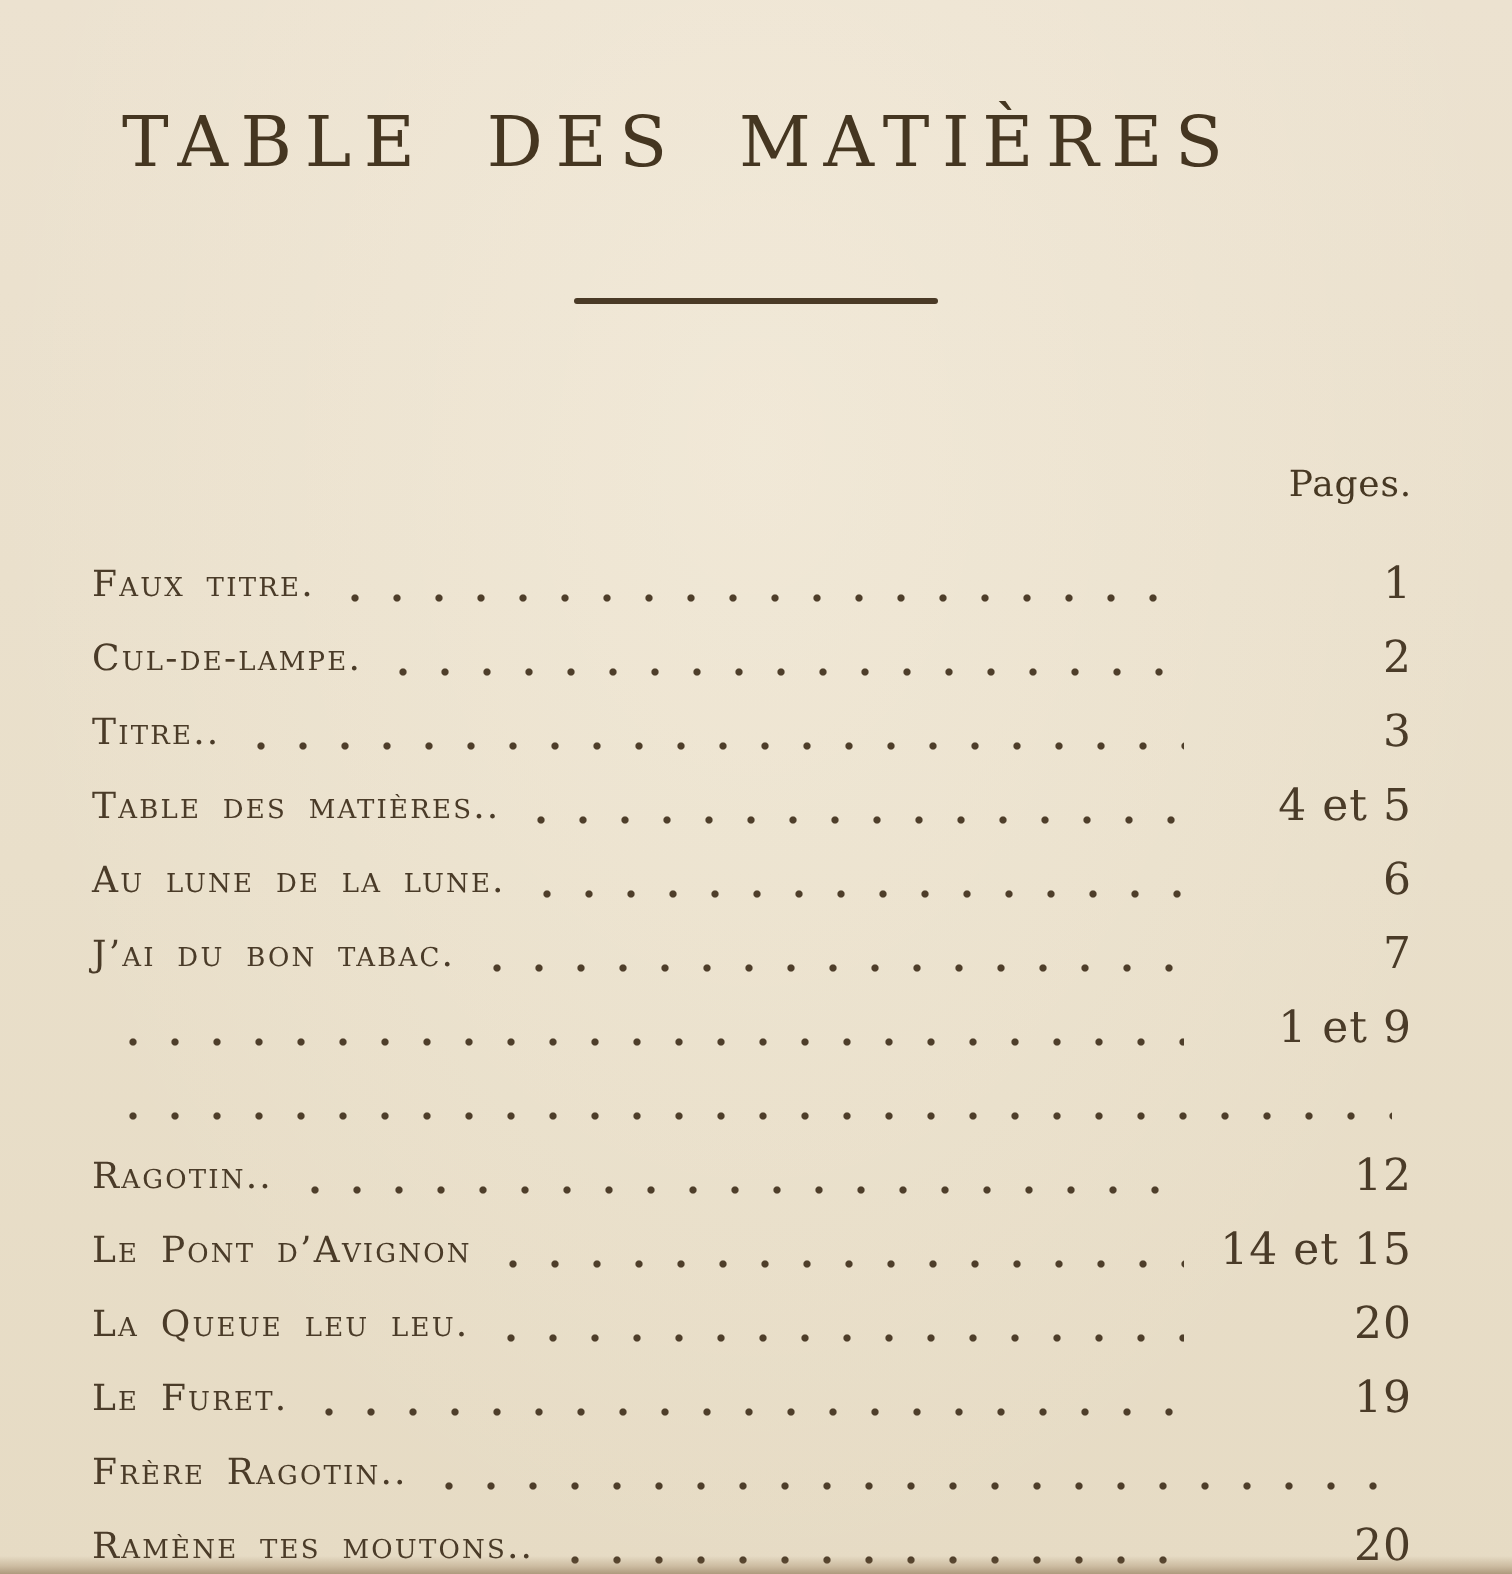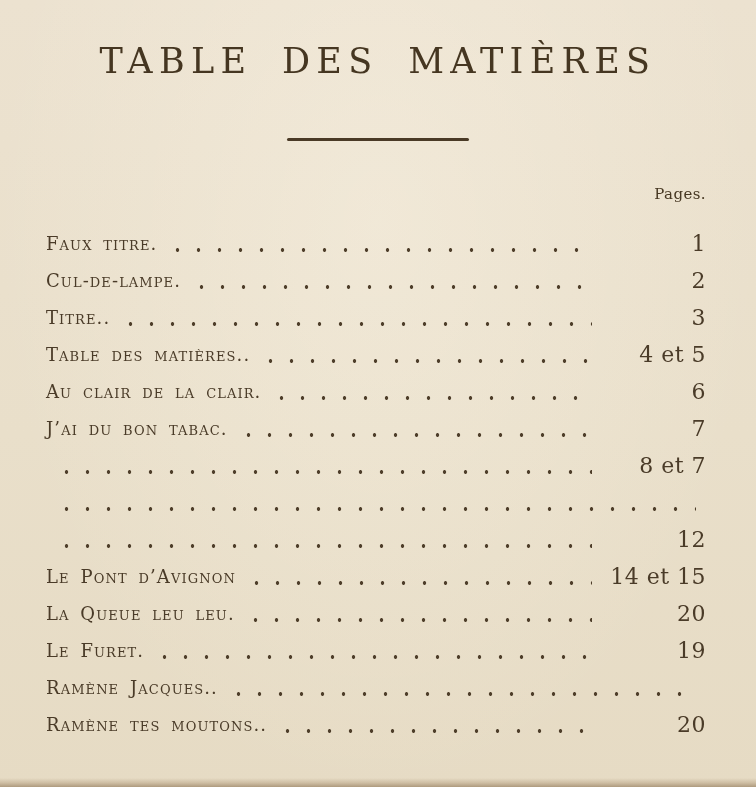--- a/index.html
+++ b/index.html
@@ -14,41 +14,40 @@
     box-sizing: border-box;
     overflow: hidden;
     padding: 36px 46px 0 46px;
     font-family: "DejaVu Serif", "Liberation Serif", serif;
     color: #4a3b28;
     background:
       radial-gradient(ellipse at 50% 28%, rgba(255, 250, 238, 0.30), rgba(255,250,238,0) 72%),
       linear-gradient(to bottom, #ece2d0 0%, #e9dfca 55%, #e6dbc4 100%);
   }
   .title {
-    margin: 4px;
-    text-align: center;
+    margin: 15px;
     font-size: 35px;
     font-weight: normal;
     letter-spacing: 0.18em;
     word-spacing: 0.35em;
     line-height: 42px;
     color: #453621;
     white-space: nowrap;
   }
   .divider {
     width: 182px;
     height: 3px;
     margin: 56px auto 0 auto;
     background: #4a3a26;
     border-radius: 1.5px;
   }
   .pages-label {
-    margin-top: 39px;
+    margin-top: 77px;
     text-align: right;
-    font-size: 15px;
+    font-size: 18px;
     line-height: 28px;
     padding-right: 4px;
     letter-spacing: 0.4px;
     color: #473823;
   }
   .toc {
     margin-top: 17px;
   }
   .toc-row {
     display: flex;
@@ -125,41 +124,42 @@
       <span class="entry-page">3</span>
     </div>
 
     <div class="toc-row">
       <span class="entry-label">Table des matières..</span>
       <span class="dot-leader"></span>
       <span class="entry-page">4 et 5</span>
     </div>
 
     <div class="toc-row">
-      <span class="entry-label">Au clair de la clair.</span>
+      <span class="entry-label">Au lune de la lune.</span>
       <span class="dot-leader"></span>
       <span class="entry-page">6</span>
     </div>
 
     <div class="toc-row">
       <span class="entry-label">J’ai du bon tabac.</span>
       <span class="dot-leader"></span>
       <span class="entry-page">7</span>
     </div>
 
     <div class="toc-row">
       <span class="dot-leader"></span>
-      <span class="entry-page">8 et 7</span>
+      <span class="entry-page">1 et 9</span>
     </div>
 
     <div class="toc-row">
       <span class="dot-leader"></span>
     </div>
 
     <div class="toc-row">
+      <span class="entry-label">Ragotin..</span>
       <span class="dot-leader"></span>
       <span class="entry-page">12</span>
     </div>
 
 
     <div class="toc-row">
       <span class="entry-label">Le Pont d’Avignon</span>
       <span class="dot-leader"></span>
       <span class="entry-page">14 et 15</span>
     </div>
@@ -170,21 +170,21 @@
       <span class="entry-page">20</span>
     </div>
 
     <div class="toc-row">
       <span class="entry-label">Le Furet.</span>
       <span class="dot-leader"></span>
       <span class="entry-page">19</span>
     </div>
 
     <div class="toc-row">
-      <span class="entry-label">Ramène Jacques..</span>
+      <span class="entry-label">Frère Ragotin..</span>
       <span class="dot-leader"></span>
     </div>
 
     <div class="toc-row">
       <span class="entry-label">Ramène tes moutons..</span>
       <span class="dot-leader"></span>
       <span class="entry-page">20</span>
     </div>
 
   </div>

